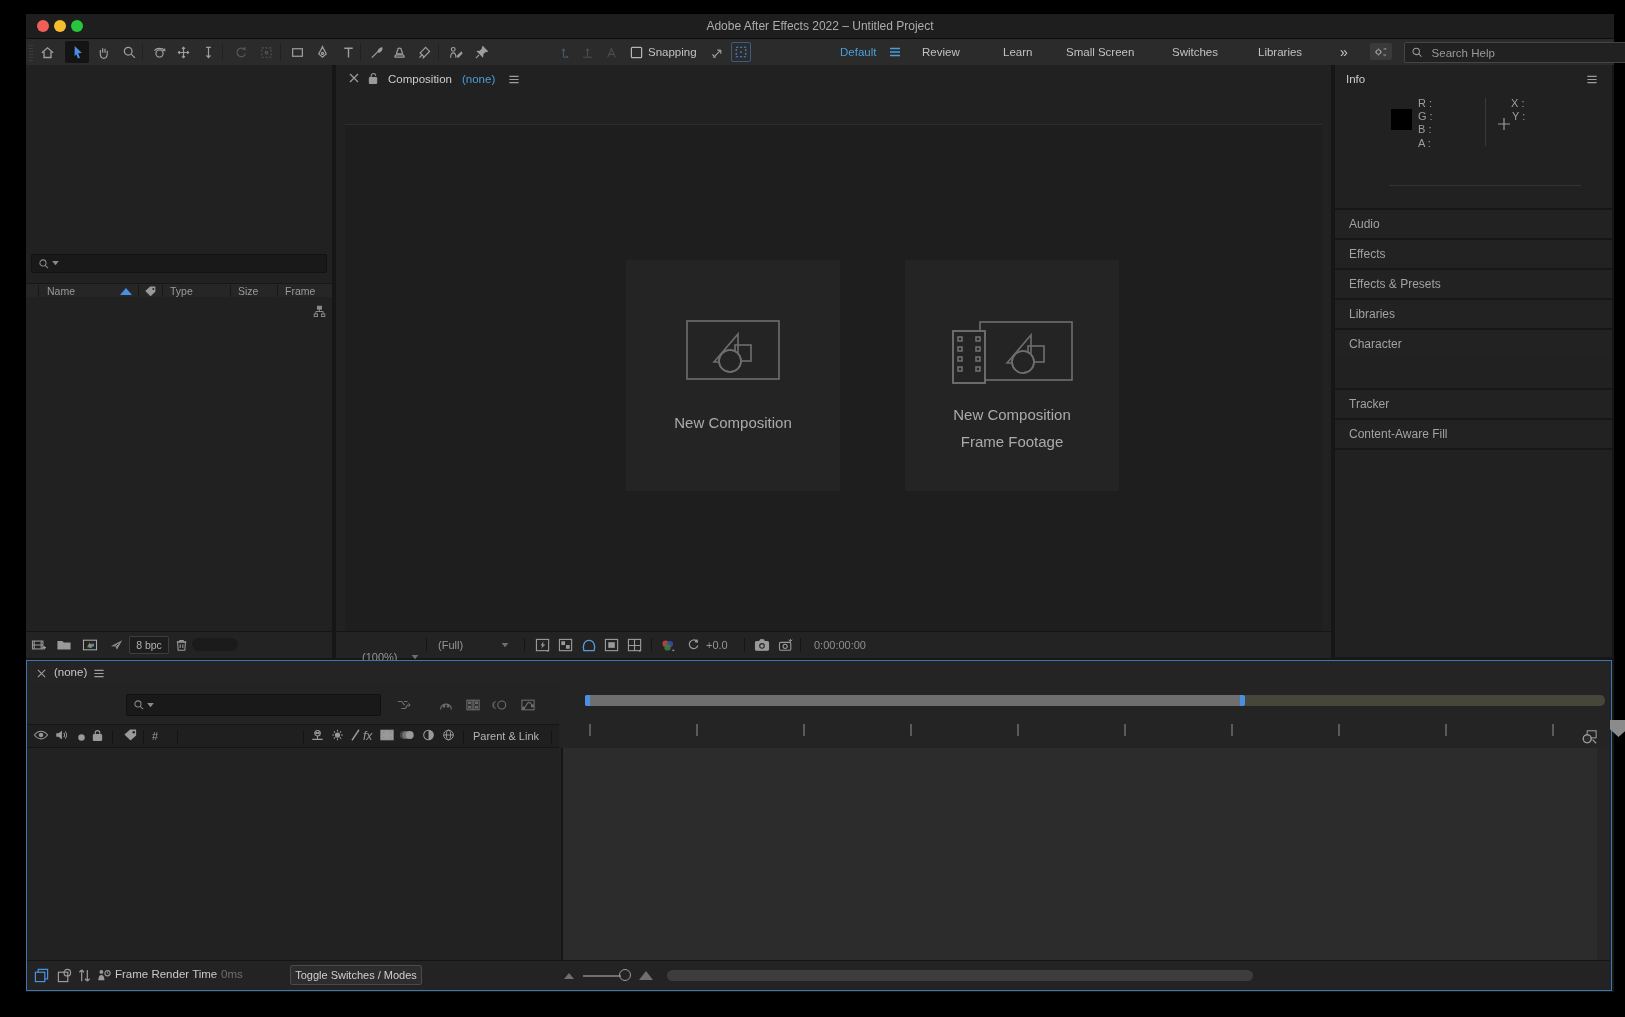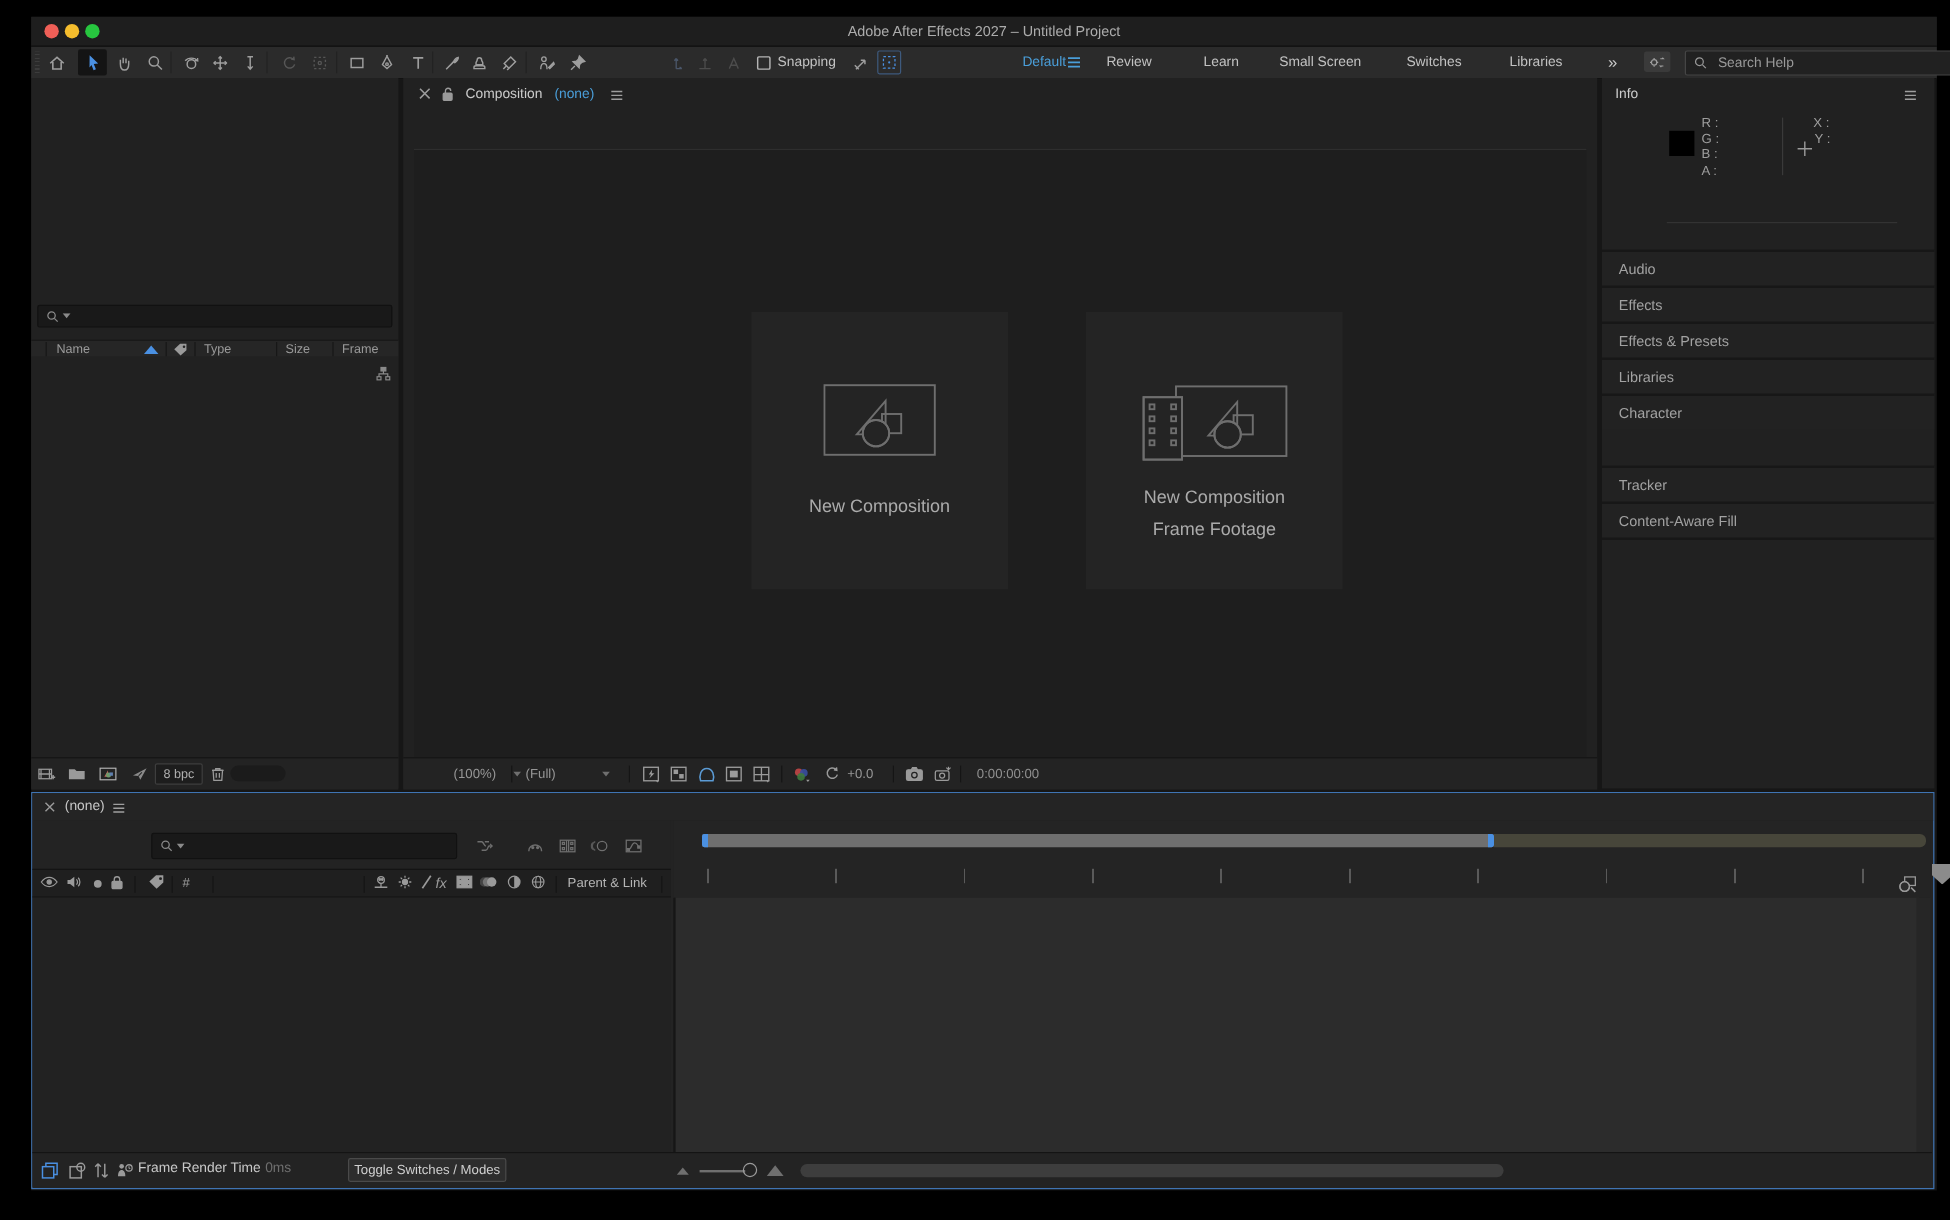--- a/index.html
+++ b/index.html
@@ -12,21 +12,21 @@
   .titlebar{position:absolute;left:0;top:0;width:100%;height:24px;background:#1e1e1e;border-bottom:1px solid #0c0c0c;}
   .tl{position:absolute;top:6px;width:12px;height:12px;border-radius:50%;}
   .title{position:absolute;left:0;right:0;top:0;height:24px;line-height:24px;text-align:center;color:#acacac;font-size:12px;}
   
   .toolbar{position:absolute;left:0;top:25px;width:100%;height:26px;background:#2b2b2b;border-bottom:1px solid #121212;}
   .ti{position:absolute;top:5px;width:18px;height:16px;display:flex;align-items:center;justify-content:center;}
   .ti svg{display:block;}
   .tsep{position:absolute;top:4px;width:1px;height:18px;background:#222;}
   .tool-active{background:#141414;border-radius:2px;top:2px;height:22px;width:24px;}
   .ws{position:absolute;top:0;height:26px;line-height:26px;color:#c2c2c2;font-size:11.5px;cursor:default;}
-  .ws.active{color:#4a9ed9;margin-left:12px;}
+  .ws.active{color:#4a9ed9;}
   .searchhelp{position:absolute;top:3px;height:19px;background:#212121;border:1px solid #454545;border-radius:2px;display:flex;align-items:center;}
   .searchhelp input{background:transparent;border:none;outline:none;color:#bdbdbd;font-size:11.5px;width:200px;font-family:"Liberation Sans",sans-serif;}
   .searchhelp input::placeholder{color:#9a9a9a;opacity:1;}
   
   .panel{position:absolute;background:#212121;}
   .ptab{position:absolute;left:0;top:0;width:100%;height:28px;}
   .ptab-label{position:absolute;top:0;height:28px;line-height:28px;font-size:11.5px;color:#cccccc;}
   .blue{color:#4a9ed9;}
   .searchbox{position:absolute;background:#191919;border:1px solid #111;border-radius:2px;display:flex;align-items:center;padding-left:6px;box-sizing:border-box;}
   .searchbox input{background:transparent;border:none;outline:none;color:#bdbdbd;width:80%;font-family:"Liberation Sans",sans-serif;}
@@ -50,21 +50,21 @@
 </head>
 <body>
 
 <div class="stage">
 <div class="window">
 
   <div class="titlebar">
     <div class="tl" style="left:11px;background:#ef5f57;"></div>
     <div class="tl" style="left:28px;background:#f5bd2d;"></div>
     <div class="tl" style="left:45px;background:#27c63f;"></div>
-    <div class="title">Adobe After Effects 2027 – Untitled Project</div>
+    <div class="title">Adobe After Effects 2022 – Untitled Project</div>
   </div>
 
   <div class="toolbar">
 
     <div class="abs" style="left:3px;top:4px;width:4px;height:18px;background:repeating-linear-gradient(0deg,#3c3c3c 0 1px,transparent 1px 3px);"></div>
 
     <span class="ti" style="left:12px;">
       <svg width="15" height="15" viewBox="0 0 16 16" fill="none" stroke="#9e9e9e" stroke-width="1.4">
             <path d="M2 8.2 L8 3 L14 8.2 M4.3 7.2 V13.3 H11.7 V7.2"></path>
           </svg>
@@ -365,21 +365,21 @@
               <rect x="26" y="42" width="4" height="4"></rect>
           <rect x="8" y="52" width="4" height="4"></rect>
               <rect x="26" y="52" width="4" height="4"></rect>
         </svg>
         <div class="cardlabel" style="top:146px;">New Composition</div>
         <div class="cardlabel" style="top:173px;">Frame Footage</div>
       </div>
     </div>
 
     <div class="abs" style="left:0;top:566px;width:995px;height:26px;background:#232323;border-top:1px solid #151515;">
-      <span class="cstat" style="left:26px;top:0;height:26px;position:absolute;margin-left:16px;">
+      <span class="cstat" style="left:26px;top:12px;height:26px;position:absolute;">
         <span>(100%)</span>
         <svg width="8" height="5" viewBox="0 0 8 6" style="margin-left:14px;">
               <path d="M0 0 L8 0 L4 5 Z" fill="#6f6f6f"></path>
             </svg>
       </span>
       <div class="csep" style="left:90px;top:6px;height:14px;background:#151515;"></div>
       <span class="cstat" style="left:102px;top:0;height:26px;position:absolute;">
         <span>(Full)</span>
         <svg width="8" height="5" viewBox="0 0 8 6" style="margin-left:38px;">
               <path d="M0 0 L8 0 L4 5 Z" fill="#6f6f6f"></path>

